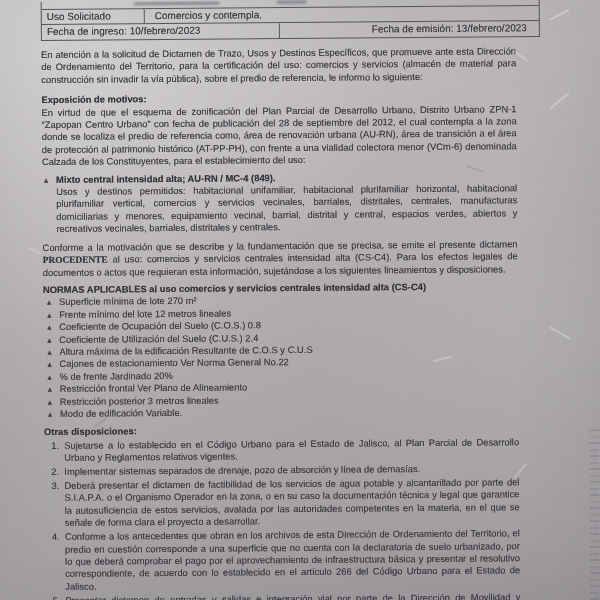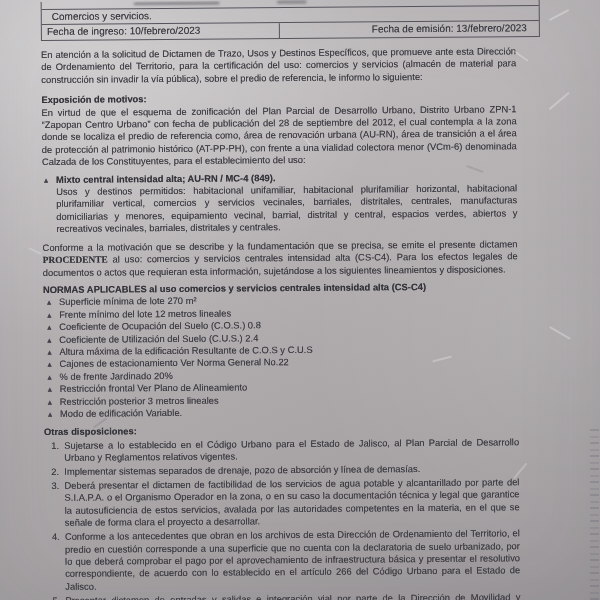--- a/index.html
+++ b/index.html
@@ -86,22 +86,25 @@
 <div class="page">
   <div class="sheet">
     <div class="content">
 
       <div class="doc-table">
         <div class="row row-partial">
           <span class="smudge"></span>
           <span class="smudge smudge2"></span>
         </div>
         <div class="row row-uso">
+          <div class="cell-uso-label">
+            <span>Uso Solicitado</span>
+          </div>
           <div class="cell-uso-value">
-            <span>Comercios y servicios.</span>
+            <span>Comercios y contempla.</span>
           </div>
         </div>
         <div class="row row-fechas">
           <div class="cell-ingreso">
             <span>Fecha de ingreso: 10/febrero/2023</span>
           </div>
           <div class="cell-emision">
             <span>Fecha de emisión: 13/febrero/2023</span>
           </div>
         </div>

